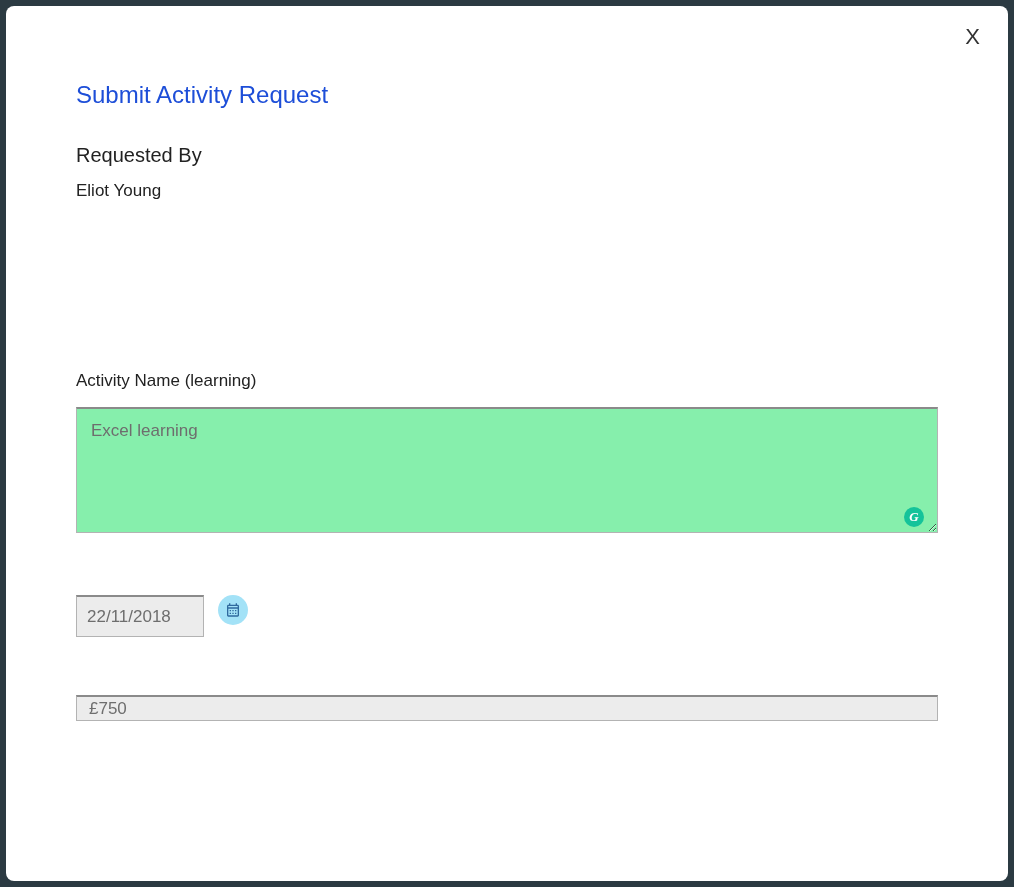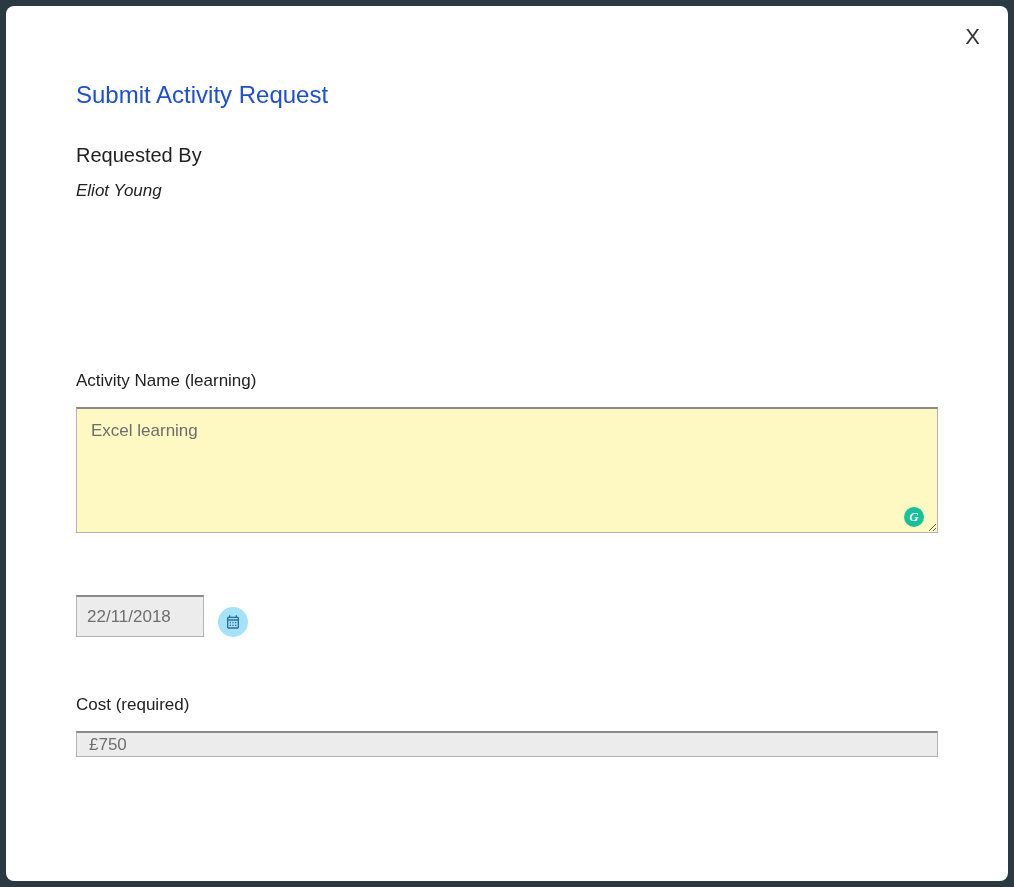--- a/index.html
+++ b/index.html
@@ -45,37 +45,36 @@
       margin-bottom: 35px;
     }
     .label {
       font-size: 20px;
       color: #222;
       margin-bottom: 14px;
     }
     .requested-by-value {
       font-size: 17px;
       color: #222;
-      font-style: italic;
     }
     .section {
       margin-bottom: 28px;
     }
     .activity-section {
       margin-top: 170px;
     }
     .field-label {
       font-size: 17px;
       color: #222;
       margin-bottom: 16px;
     }
     .textarea-input {
       width: 100%;
       height: 126px;
-      background: #fef9c3;
+      background: #86efac;
       border: 1px solid #b3b3b3;
       border-top: 2px solid #8a8a8a;
       padding: 12px 14px;
       font-size: 17px;
       color: #6e6e6e;
       font-family: inherit;
       resize: both;
       outline: none;
       position: relative;
     }
@@ -99,21 +98,21 @@
       font-style: italic;
       font-size: 13px;
       font-weight: 700;
       pointer-events: none;
     }
     .date-section {
       margin-top: 58px;
     }
     .date-row {
       display: flex;
-      align-items: flex-end;
+      align-items: flex-start;
       gap: 14px;
     }
     .date-input {
       width: 128px;
       height: 42px;
       background: #ececec;
       border: 1px solid #b3b3b3;
       border-top: 2px solid #8a8a8a;
       padding: 0 10px;
       font-size: 17px;
@@ -181,17 +180,16 @@
       <input type="text" class="date-input" value="22/11/2018" style="">
       <div class="calendar-btn">
         <svg viewBox="0 0 24 24">
           <path d="M19 4h-1V2h-2v2H8V2H6v2H5c-1.1 0-2 .9-2 2v14c0 1.1.9 2 2 2h14c1.1 0 2-.9 2-2V6c0-1.1-.9-2-2-2zm0 16H5V10h14v10zM5 8V6h14v2H5zm2 4h2v2H7v-2zm4 0h2v2h-2v-2zm4 0h2v2h-2v-2zm-8 4h2v2H7v-2zm4 0h2v2h-2v-2zm4 0h2v2h-2v-2z"></path>
         </svg>
       </div>
     </div>
   </div>
 
   <div class="section cost-section">
-    <div class="field-label">Cost (required)</div>
     <input type="text" class="text-input" value="£750" style="">
   </div>
 
 </div>
 
 </body></html>

